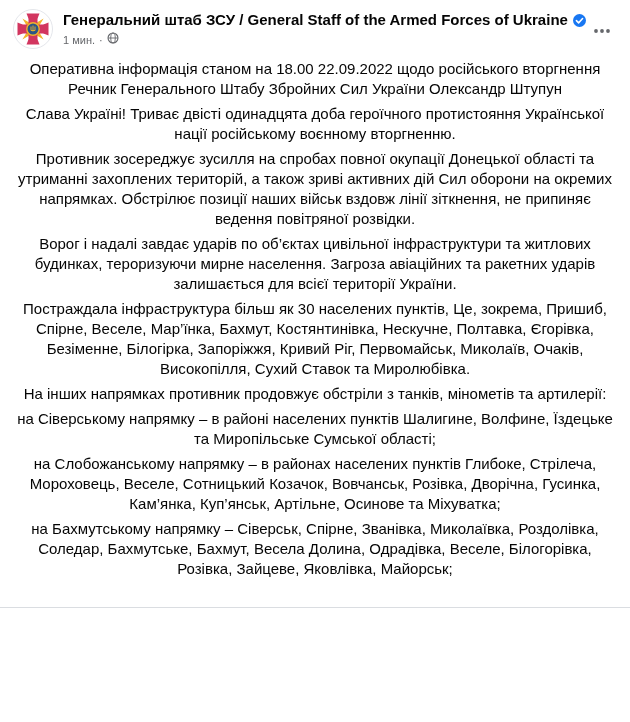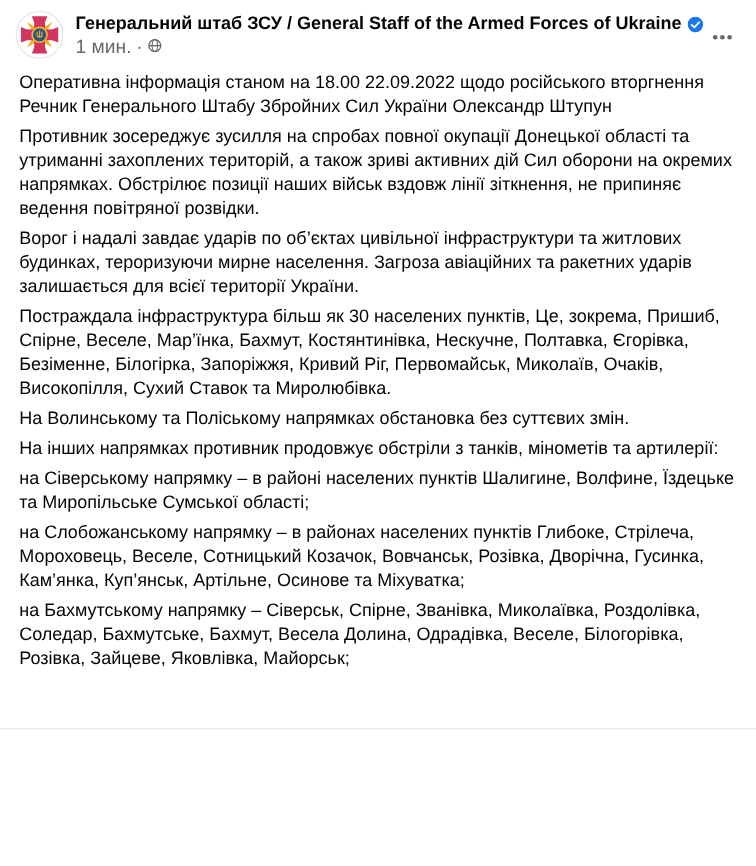--- a/index.html
+++ b/index.html
@@ -46,21 +46,21 @@
     color: #050505;
     cursor: pointer;
     white-space: nowrap;
   }
   .verified-badge { display: inline-flex; margin-top: 1px; }
   .meta-row {
     display: flex;
     align-items: center;
     gap: 4px;
     margin-top: 2px;
-    font-size: 16px;
+    font-size: 11px;
     color: #65676b;
     line-height: 16px;
   }
   .meta-row .timestamp { cursor: pointer; }
   .more-btn {
     flex: 0 0 auto;
     width: 32px;
     height: 32px;
     border-radius: 50%;
     display: flex;
@@ -72,20 +72,21 @@
   
   .post-body {
     padding: 10px 16px 0 16px;
     font-size: 15px;
     line-height: 20px;
     color: #050505;
   }
   .post-body p {
     margin: 0 0 5px 0;
     white-space: pre-line;
+    text-align: center;
   }
   .post-body p:last-child { margin-bottom: 0; }
   
   .post-divider {
     position: absolute;
     left: 0;
     right: 0;
     bottom: 0;
     height: 1px;
     background: #dadde1;
@@ -141,24 +142,24 @@
         <circle cx="4" cy="10" r="1.9" fill="#65676b"></circle>
         <circle cx="10" cy="10" r="1.9" fill="#65676b"></circle>
         <circle cx="16" cy="10" r="1.9" fill="#65676b"></circle>
       </svg>
     </div>
   </div>
 
   <div class="post-body">
     <p>Оперативна інформація станом на 18.00 22.09.2022 щодо російського вторгнення
 Речник Генерального Штабу Збройних Сил України Олександр Штупун</p>
+    <p>Слава Україні! Триває двісті одинадцята доба героїчного протистояння Української нації російському воєнному вторгненню.</p>
     <p>Противник зосереджує зусилля на спробах повної окупації Донецької області та утриманні захоплених територій, а також зриві активних дій Сил оборони на окремих напрямках. Обстрілює позиції наших військ вздовж лінії зіткнення, не припиняє ведення повітряної розвідки.</p>
     <p>Ворог і надалі завдає ударів по об’єктах цивільної інфраструктури та житлових будинках, тероризуючи мирне населення. Загроза авіаційних та ракетних ударів залишається для всієї території України.</p>
     <p>Постраждала інфраструктура більш як 30 населених пунктів, Це, зокрема, Пришиб, Спірне, Веселе, Мар’їнка, Бахмут, Костянтинівка, Нескучне, Полтавка, Єгорівка, Безіменне, Білогірка, Запоріжжя, Кривий Ріг, Первомайськ, Миколаїв, Очаків, Високопілля, Сухий Ставок та Миролюбівка.</p>
-    <p>На Волинському та Поліському напрямках обстановка без суттєвих змін.</p>
     <p>На інших напрямках противник продовжує обстріли з танків, мінометів та артилерії:</p>
     <p>на Сіверському напрямку – в районі населених пунктів Шалигине, Волфине, Їздецьке та Миропільське Сумської області;</p>
     <p>на Слобожанському напрямку – в районах населених пунктів Глибоке, Стрілеча, Мороховець, Веселе, Сотницький Козачок, Вовчанськ, Розівка, Дворічна, Гусинка, Кам’янка, Куп’янськ, Артільне, Осинове та Міхуватка;</p>
     <p>на Бахмутському напрямку – Сіверськ, Спірне, Званівка, Миколаївка, Роздолівка, Соледар, Бахмутське, Бахмут, Весела Долина, Одрадівка, Веселе, Білогорівка, Розівка, Зайцеве, Яковлівка, Майорськ;</p>
   </div>
 
   <div class="post-divider"></div>
 </div>
 
 </body></html>

